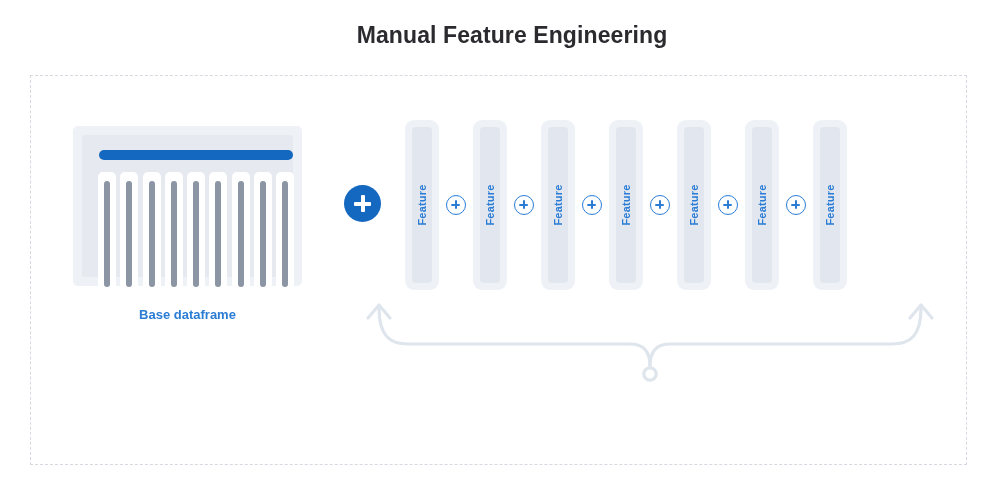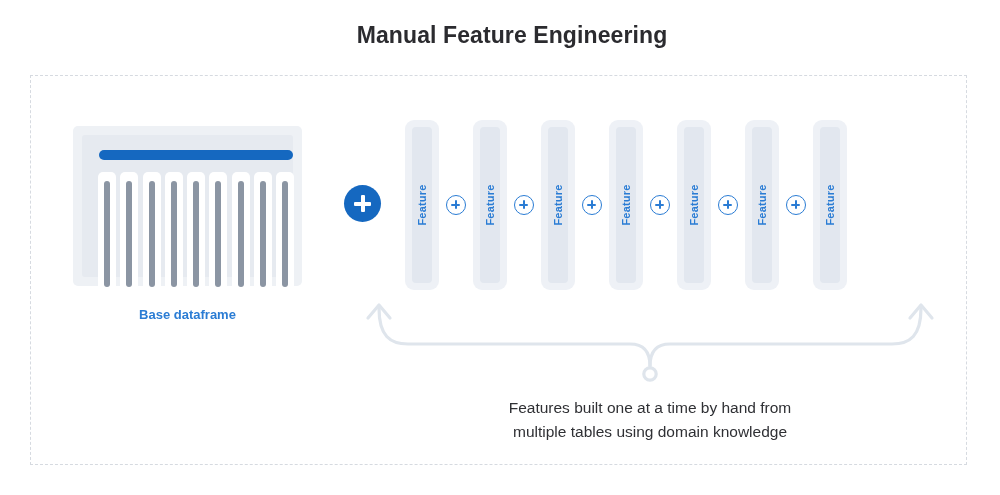--- a/index.html
+++ b/index.html
@@ -332,18 +332,14 @@
       <g stroke="#dfe5ec" stroke-width="3.2" fill="none" stroke-linecap="round" stroke-linejoin="round">
         <path d="M19 16 C19 44, 30 52, 48 52 L270 52 C284 52, 290 60, 290 74"></path>
         <path d="M561 16 C561 44, 550 52, 532 52 L310 52 C296 52, 290 60, 290 74"></path>
         <path d="M8 26 L19 13 L30 26"></path>
         <path d="M550 26 L561 13 L572 26"></path>
       </g>
       <circle cx="290" cy="82" r="6.2" fill="none" stroke="#dfe5ec" stroke-width="3.2"></circle>
     </svg>
   </div>
 
-  <div class="caption">
-    <div>Features built one at a time by hand from</div>
-    <div>multiple tables using domain knowledge</div>
-  </div>
 
 </div>
 
 </body></html>

